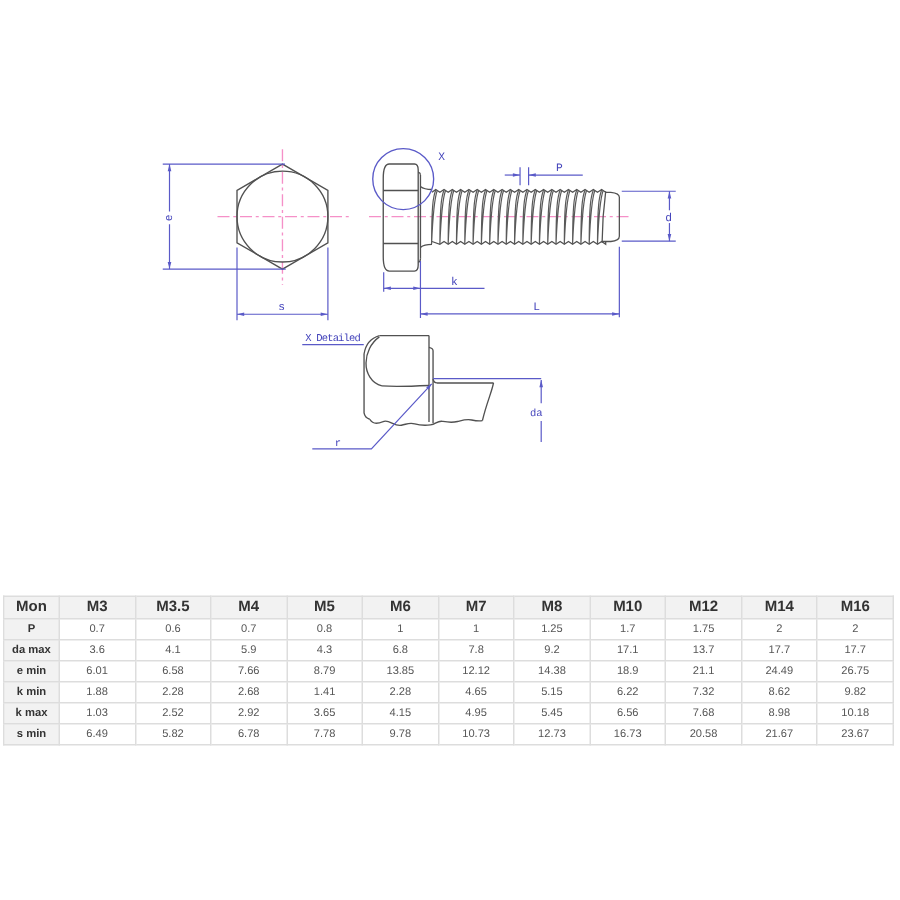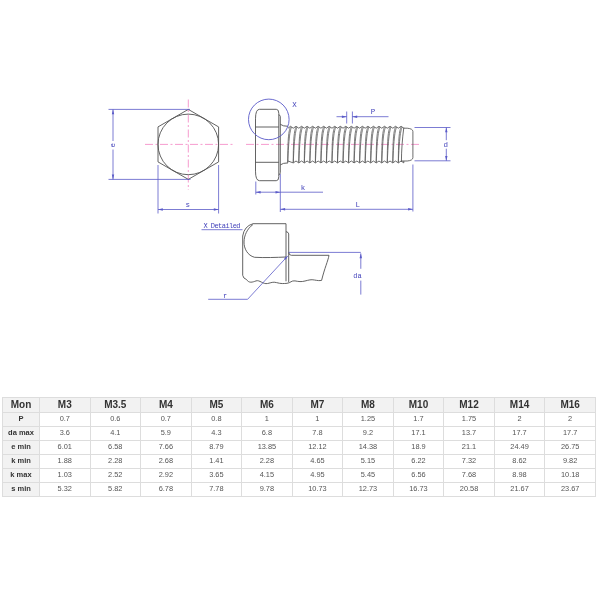--- a/index.html
+++ b/index.html
@@ -211,21 +211,21 @@
         <td>4.15</td>
         <td>4.95</td>
         <td>5.45</td>
         <td>6.56</td>
         <td>7.68</td>
         <td>8.98</td>
         <td>10.18</td>
       </tr>
 <tr>
         <th>s min</th>
-        <td>5.32</td>
+        <td>6.49</td>
         <td>5.82</td>
         <td>6.78</td>
         <td>7.78</td>
         <td>9.78</td>
         <td>10.73</td>
         <td>12.73</td>
         <td>16.73</td>
         <td>20.58</td>
         <td>21.67</td>
         <td>23.67</td>

